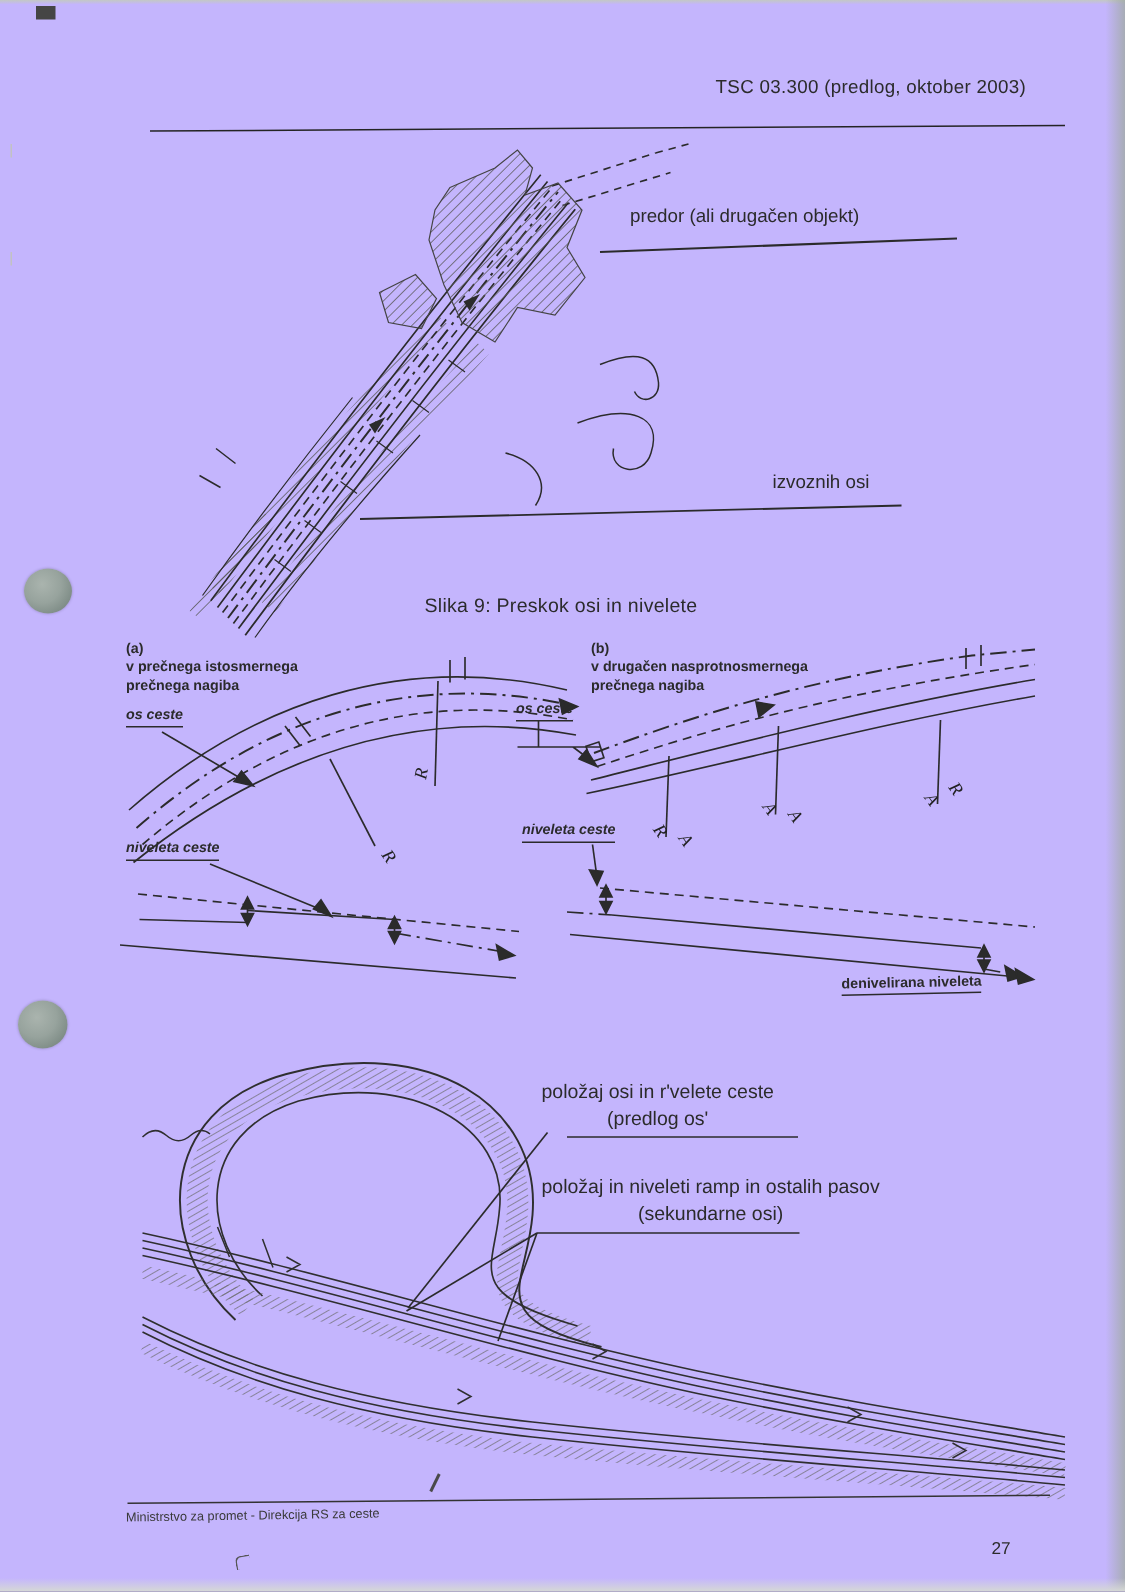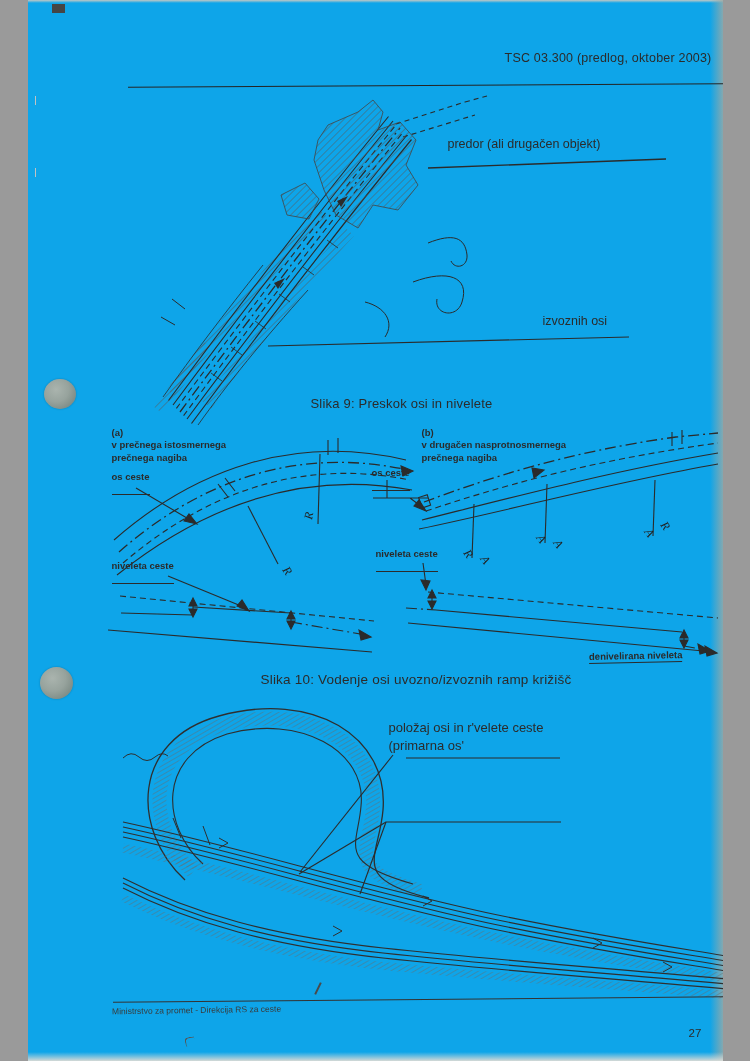--- a/index.html
+++ b/index.html
@@ -1,18 +1,18 @@
 <!DOCTYPE html>
 <html><head>
 <meta charset="utf-8">
 <style>
   html,body{margin:0;padding:0;background:#9a9a9a;}
   .page{
-    position:relative;width:695px;height:1061px;margin:0 auto;
-    background:#0ea5e9;overflow:hidden;
+    position:relative;width:750px;height:1061px;margin:0 auto;
+    background:#c4b5fd;overflow:hidden;
     font-family:"Liberation Sans",sans-serif;color:#2b2b2b;
   }
   .abs{position:absolute;}
   
   .edge-right{right:0;top:0;bottom:0;width:13px;
     background:linear-gradient(to right, rgba(170,178,172,0), rgba(160,170,163,.8));}
   .edge-top{left:0;top:0;right:0;height:3px;
     background:linear-gradient(to bottom,#c3c8c4,rgba(255,255,255,0));}
   .edge-bottom{left:0;bottom:0;right:0;height:9px;
     background:linear-gradient(to top,#d6d9d5,rgba(255,255,255,0));}
@@ -31,28 +31,28 @@
   .header-rule{left:100px;top:85px;width:610px;border-top:1.7px solid #242424;transform:rotate(-.35deg);}
   .fig-label{font-size:12.5px;}
   .lab-predor{left:420px;top:137px;}
   .lab-preskok{left:515px;top:314px;}
   .caption{font-size:13px;letter-spacing:.2px;}
   .cap9{left:283px;top:396px;text-align:right;}
   .cap10{left:233px;top:672px;font-size:13.5px;}
   .sl{font-size:9.5px;font-weight:bold;line-height:1.3;}
   .panel-a-head{left:84px;top:427px;}
   .panel-b-head{left:394px;top:427px;}
-  .ul{border-bottom:1.2px solid #2b2b2b;padding-bottom:11px;}
+  .ul{border-bottom:1.2px solid #2b2b2b;padding-bottom:1px;font-style:italic;}
   .lab-os-a{left:84px;top:471px;}
   .lab-os-b{left:344px;top:467px;}
   .lab-niv-a{left:84px;top:560px;}
   .lab-niv-b{left:348px;top:548px;}
   .lab-deniv{left:561px;top:650px;font-size:9.5px;font-weight:bold;
     border-bottom:1.2px solid #2b2b2b;padding-bottom:1px;transform:rotate(-1.2deg);}
-  .big-label{font-size:13px;line-height:1.35;}
+  .big-label{font-size:13px;line-height:1.35;text-align:center;}
   .lab-prim{left:361px;top:719px;}
   .lab-sek{left:361px;top:782px;}
   .footer-rule{left:85px;top:999px;width:615px;border-top:1.6px solid #333;transform:rotate(-.5deg);}
   .footer-text{left:84px;top:1005px;font-size:8.5px;color:#3a3a3a;transform:rotate(-.9deg);}
   .page-num{left:661px;top:1027px;font-size:11.5px;}
   svg{position:absolute;overflow:visible;}
   svg text{font-family:"Liberation Serif",serif;font-style:italic;font-size:12px;fill:#222;}
 </style>
 </head>
 <body>
@@ -211,21 +211,20 @@
     <div>(b)</div>
     <div>v drugačen nasprotnosmernega</div>
     <div>prečnega nagiba</div>
   </div>
   <div class="abs sl ul lab-os-a">os ceste</div>
   <div class="abs sl ul lab-os-b">os ceste</div>
   <div class="abs sl ul lab-niv-a">niveleta ceste</div>
   <div class="abs sl ul lab-niv-b">niveleta ceste</div>
   <div class="abs lab-deniv">denivelirana niveleta</div>
 
-  <div class="abs caption cap10">Slika 10: Vodenje osi uvozno/izvoznih ramp križišč</div>
 
   <svg class="abs" style="left:95px;top:700px;" width="615" height="265" viewBox="0 0 615 265">
     <defs>
       <pattern id="stip" width="4" height="4" patternUnits="userSpaceOnUse" patternTransform="rotate(60)">
         <line x1="0" y1="0" x2="0" y2="4" stroke="#6a6a6a" stroke-width=".9"></line>
       </pattern>
     </defs>
     <g fill="none">
 
       <path d="M 70,172 C 22,128 20,48 100,25 C 182,2 255,42 250,108 C 247,152 220,170 298,191" stroke="url(#stip)" stroke-width="14"></path>
@@ -259,20 +258,24 @@
         <path d="M 270,55 L 177,172"></path>
         <path d="M 263,122 L 438,122"></path>
         <path d="M 263,122 L 176,174"></path>
         <path d="M 263,122 L 237,194"></path>
       </g>
     </g>
   </svg>
 
   <div class="abs big-label lab-prim">
     <div>položaj osi in r'velete ceste</div>
-    <div>(primarna os'</div>
+    <div>(predlog os'</div>
+  </div>
+  <div class="abs big-label lab-sek">
+    <div>položaj in niveleti ramp in ostalih pasov</div>
+    <div>(sekundarne osi)</div>
   </div>
 
   <div class="abs footer-rule"></div>
   <div class="abs footer-text">Ministrstvo za promet - Direkcija RS za ceste</div>
   <div class="abs page-num">27</div>
 
 </div>
 
 </body></html>

